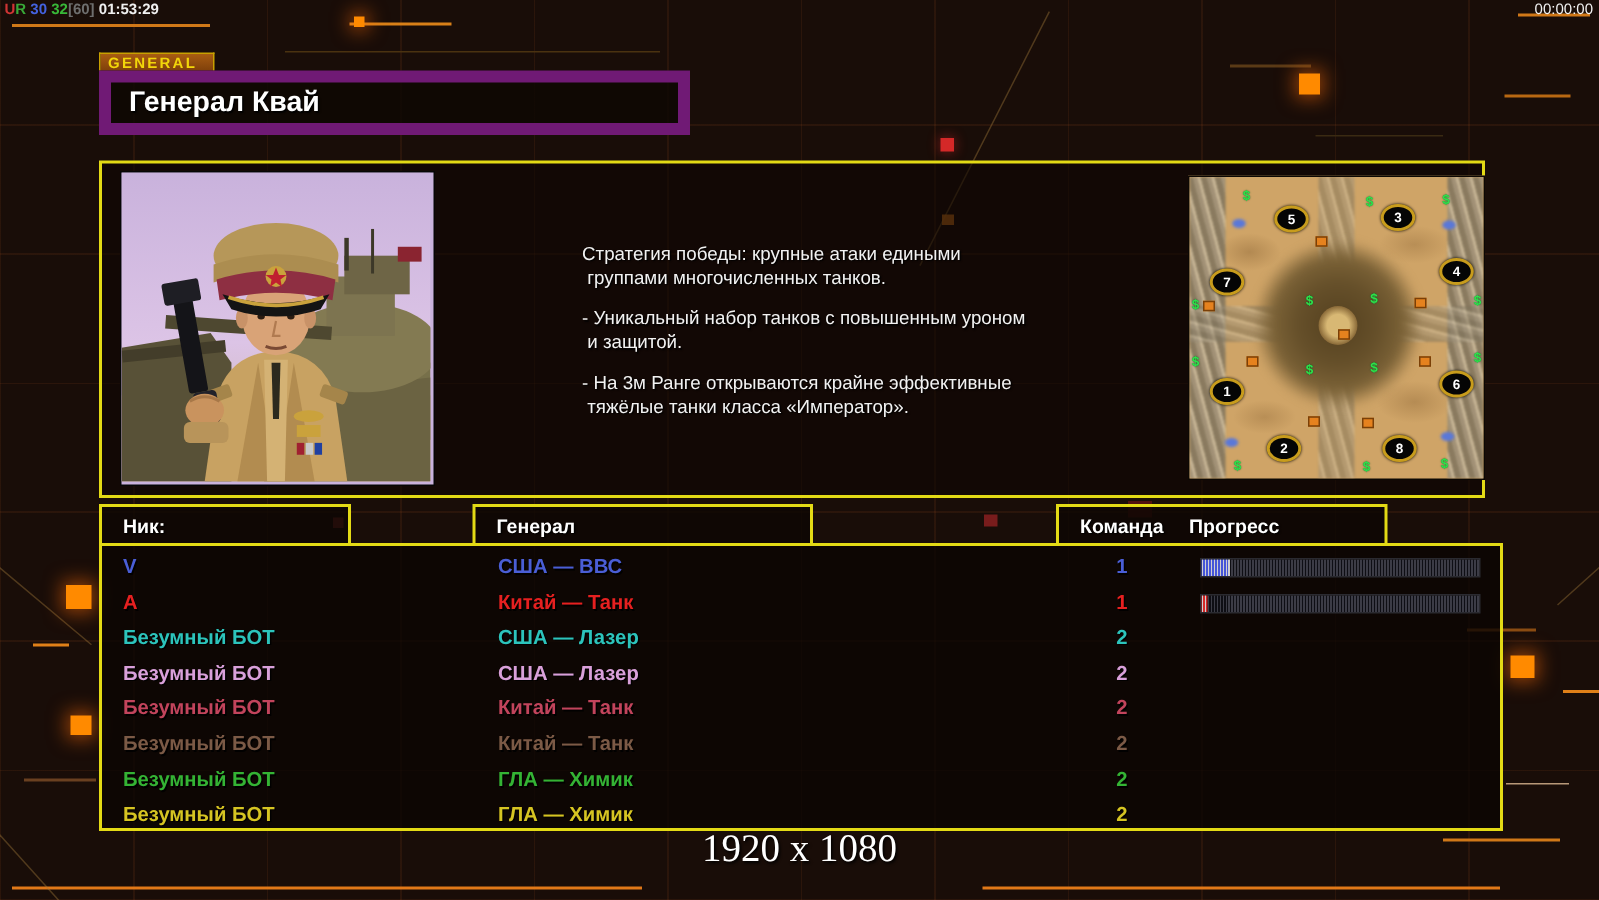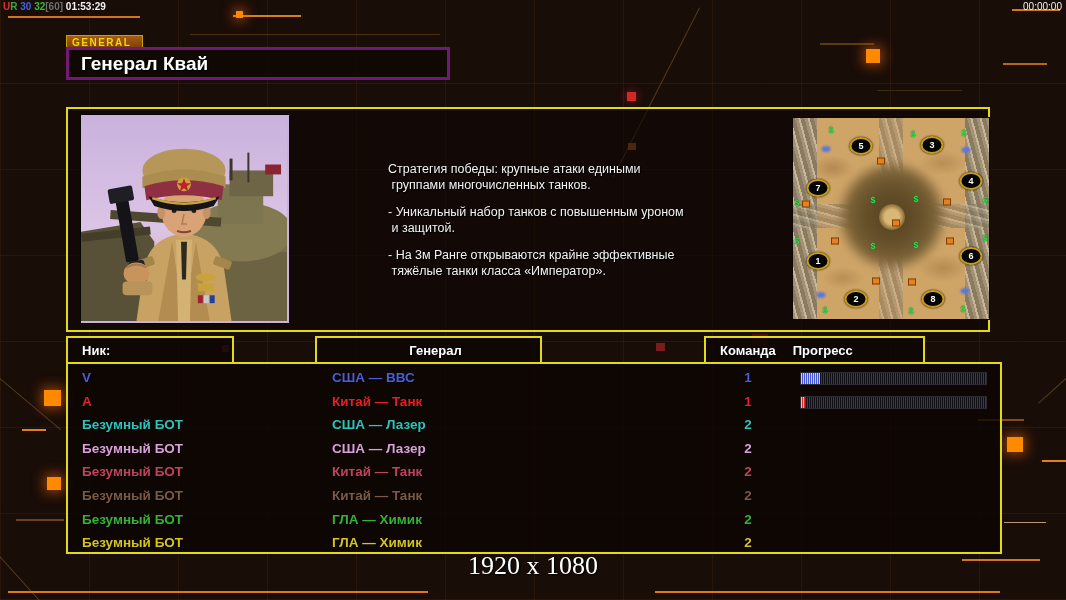--- a/index.html
+++ b/index.html
@@ -18,21 +18,21 @@
   .dg{position:absolute;height:1px;transform-origin:left top;background:rgba(165,125,60,.4);}
   
   .perf{position:absolute;left:3px;top:1px;font-size:10px;font-weight:bold;letter-spacing:0;}
   .timer{position:absolute;right:4px;top:1px;font-size:10px;font-weight:normal;color:#f2f2f2;}
   
   .tab{position:absolute;left:66px;top:35px;width:70px;height:12px;
        background:linear-gradient(#a85c12,#7c3e0a);border:1px solid #c8a000;border-bottom:none;
        color:#f2d60a;font-size:10px;font-weight:bold;letter-spacing:1.5px;
        display:flex;align-items:center;padding-left:5px;}
   .titlebox{position:absolute;left:66px;top:47px;width:366px;height:27px;
-       background:rgba(14,7,3,.82);border:3px solid #701a75;
+       background:rgba(14,7,3,.82);border:8px solid #701a75;
        display:flex;align-items:center;padding-left:12px;
        color:#fff;font-weight:bold;font-size:19px;text-shadow:1px 1px 1px #000;}
   
   .mainbox{position:absolute;left:66px;top:107px;width:920px;height:221px;
        background:rgba(14,7,3,.62);border:2px solid #e3da15;}
   .portrait{position:absolute;left:12px;top:5px;width:208px;height:208px;border:1px solid #060606;
        background:#c9b2dc;overflow:hidden;}
   .strategy{position:absolute;left:320px;top:52px;width:335px;color:#f2f2f2;
        font-size:12.5px;line-height:16px;white-space:pre;text-shadow:1px 1px 1px #000;}
   .strategy .sp{height:11px;}
@@ -59,21 +59,21 @@
        filter:blur(1px);transform:translate(-50%,-50%);}
   .mm-badge{position:absolute;width:19px;height:14px;background:#050505;border:2px solid #c89c1c;
        border-radius:50%;color:#fff;font-size:9px;font-weight:bold;
        display:flex;align-items:center;justify-content:center;transform:translate(-50%,-50%);
        box-shadow:0 0 2px #000;}
   
   .hdr{position:absolute;top:336px;height:24px;background:rgba(14,7,3,.85);border:2px solid #e3da15;
        color:#fff;font-size:13px;font-weight:bold;display:flex;align-items:center;
        text-shadow:1px 1px 1px #000;}
   .hdr-nick{left:66px;width:150px;padding-left:14px;}
-  .hdr-general{left:315px;width:209px;padding-left:14px;justify-content:center;}
+  .hdr-general{left:315px;width:209px;padding-left:14px;}
   .hdr-team{left:704px;width:203px;padding-left:14px;gap:17px;}
   
   .tablebox{position:absolute;left:66px;top:362px;width:932px;height:188px;
        background:rgba(10,5,2,.78);border:2px solid #e3da15;}
   .prow{position:absolute;left:0;width:100%;height:23px;font-size:13.5px;font-weight:bold;
        line-height:23px;text-shadow:1px 1px 0 rgba(0,0,0,.85);}
   .pnick{position:absolute;left:14px;}
   .pgen{position:absolute;left:264px;}
   .pteam{position:absolute;left:663px;width:34px;text-align:center;}
   .pbar{position:absolute;left:732px;top:6px;width:185px;height:11px;border:1px solid #2a2a30;

